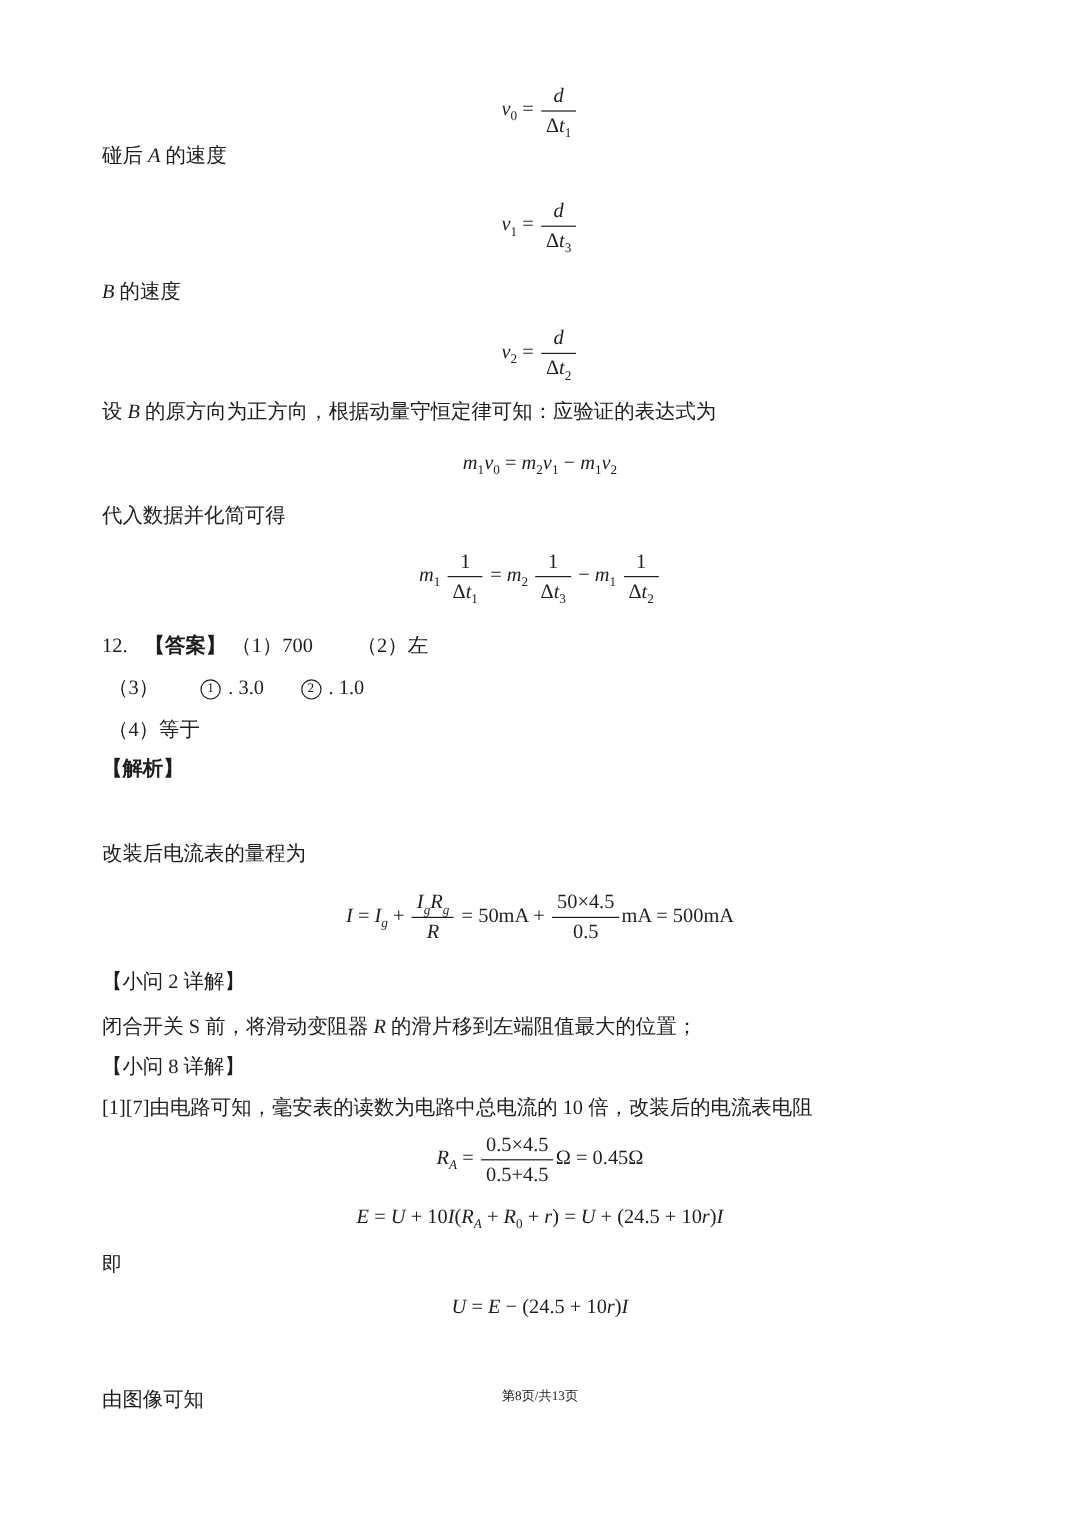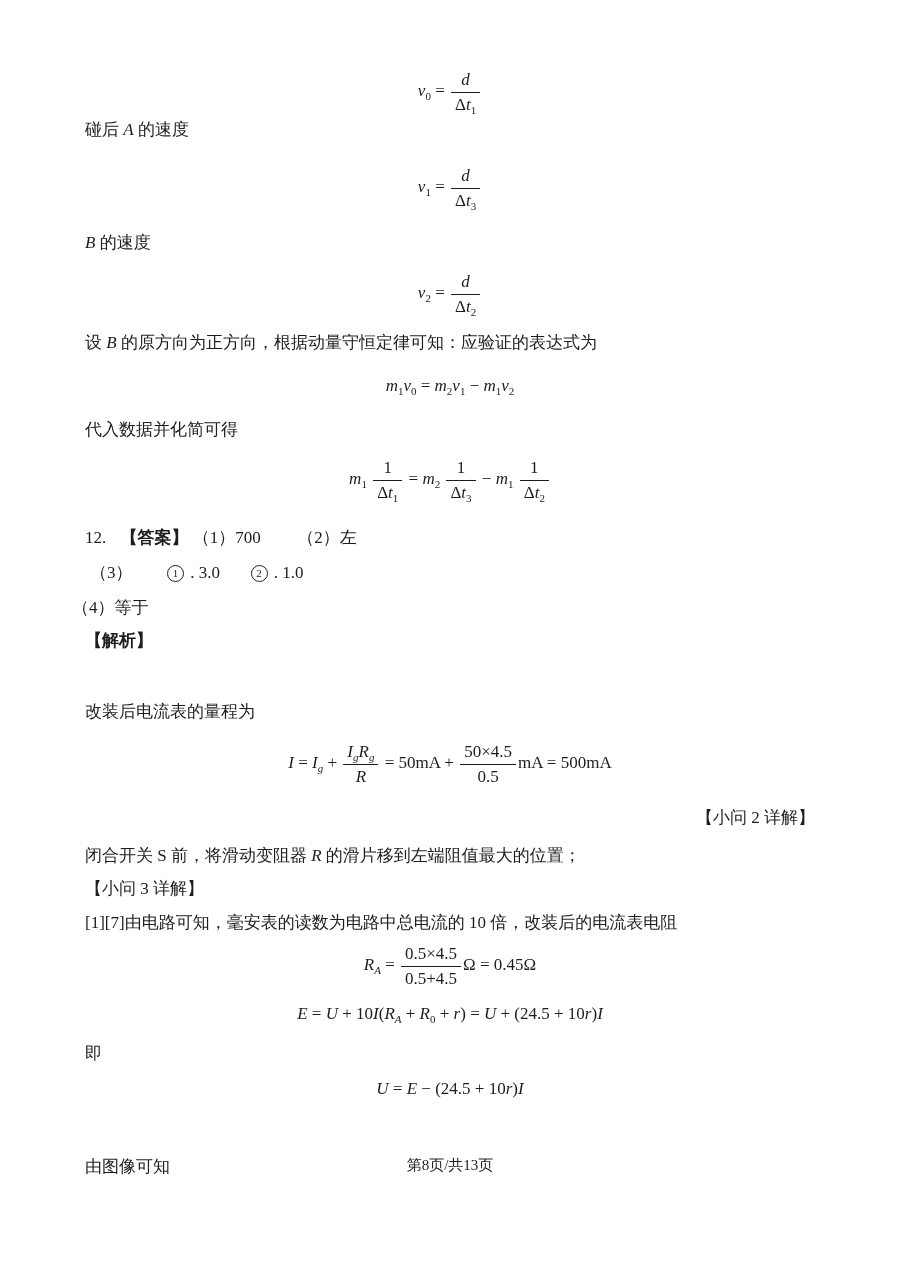--- a/index.html
+++ b/index.html
@@ -3,22 +3,22 @@
 <meta charset="utf-8">
 <style>
   html,body{margin:0;padding:0;}
   body{width:900px;height:1273px;background:#ffffff;overflow:hidden;}
   .page{position:relative;width:900px;height:1273px;background:#ffffff;
         font-family:"Liberation Serif","DejaVu Serif",serif;color:#1d1d1d;}
   .blk{position:absolute;left:85px;right:85px;}
   .t{font-size:17px;line-height:22px;}
   .m{font-size:17px;line-height:22px;text-align:center;}
   .bold{font-weight:700;}
-  .center{text-align:right;}
-  .footer{font-size:15px;text-align:center;}
+  .center{text-align:left;}
+  .footer{font-size:11px;text-align:center;}
   
   .frac{display:inline-block;vertical-align:middle;text-align:center;margin:0 2px;}
   .fnum{display:block;padding:0 4px 2px;border-bottom:1px solid #1d1d1d;line-height:1.15;}
   .fden{display:block;padding:2px 4px 0;line-height:1.15;}
   .math-it{font-style:italic;}
   sub{font-size:11px;line-height:0;}
   
   .circled{display:inline-block;width:15px;height:15px;border:1px solid #1d1d1d;
            border-radius:50%;text-align:center;line-height:15px;font-size:11px;
            vertical-align:1px;margin-right:2px;}
@@ -53,27 +53,27 @@
   <div class="blk t" style="top:562px;left:90px">
     <span>（3）</span>
     <span class="gap1"></span>
     <span class="circled">1</span>
     <span>. 3.0</span>
     <span class="gap2"></span>
     <span class="circled">2</span>
     <span>. 1.0</span>
   </div>
 
-  <div class="blk t" style="top:597px;left:72px">（4）等于</div>
+  <div class="blk t" style="top:597px;left:90px">（4）等于</div>
   <div class="blk t bold" style="top:630px">【解析】</div>
   <div class="blk t" style="top:701px">改装后电流表的量程为</div>
   <div class="blk m" style="top:742px"><span><span class="math-it">I</span><span> </span><span>=</span><span> </span><span class="math-it">I</span><sub><span class="math-it">g</span></sub><span> </span><span>+</span><span> </span><span class="frac"><span class="fnum"><span><span class="math-it">I</span><sub><span class="math-it">g</span></sub><span class="math-it">R</span><sub><span class="math-it">g</span></sub></span></span><span class="fden"><span><span class="math-it">R</span></span></span></span><span> </span><span>=</span><span> </span><span>5</span><span>0</span><span>mA</span><span> </span><span>+</span><span> </span><span class="frac"><span class="fnum"><span><span>5</span><span>0</span><span>×</span><span>4</span><span>.</span><span>5</span></span></span><span class="fden"><span><span>0</span><span>.</span><span>5</span></span></span></span><span>mA</span><span> </span><span>=</span><span> </span><span>5</span><span>0</span><span>0</span><span>mA</span></span></div>
   <div class="blk t center" style="top:807px">【小问 2 详解】</div>
   <div class="blk t" style="top:845px"><span><span>闭</span><span>合</span><span>开</span><span>关</span><span> </span><span>S</span><span> </span><span>前</span><span>，</span><span>将</span><span>滑</span><span>动</span><span>变</span><span>阻</span><span>器</span><span> </span><span class="math-it">R</span><span> </span><span>的</span><span>滑</span><span>片</span><span>移</span><span>到</span><span>左</span><span>端</span><span>阻</span><span>值</span><span>最</span><span>大</span><span>的</span><span>位</span><span>置</span><span>；</span></span></div>
-  <div class="blk t" style="top:878px">【小问 3 详解】</div>
+  <div class="blk t" style="top:878px">【小问 8 详解】</div>
   <div class="blk t" style="top:912px">[1][7]由电路可知，毫安表的读数为电路中总电流的 10 倍，改装后的电流表电阻</div>
   <div class="blk m" style="top:944px"><span><span class="math-it">R</span><sub><span class="math-it">A</span></sub><span> </span><span>=</span><span> </span><span class="frac"><span class="fnum"><span><span>0</span><span>.</span><span>5</span><span>×</span><span>4</span><span>.</span><span>5</span></span></span><span class="fden"><span><span>0</span><span>.</span><span>5</span><span>+</span><span>4</span><span>.</span><span>5</span></span></span></span><span>Ω</span><span> </span><span>=</span><span> </span><span>0</span><span>.</span><span>4</span><span>5</span><span>Ω</span></span></div>
   <div class="blk m" style="top:1003px"><span><span class="math-it">E</span><span> </span><span>=</span><span> </span><span class="math-it">U</span><span> </span><span>+</span><span> </span><span>1</span><span>0</span><span class="math-it">I</span><span>(</span><span class="math-it">R</span><sub><span class="math-it">A</span></sub><span> </span><span>+</span><span> </span><span class="math-it">R</span><sub><span>0</span></sub><span> </span><span>+</span><span> </span><span class="math-it">r</span><span>)</span><span> </span><span>=</span><span> </span><span class="math-it">U</span><span> </span><span>+</span><span> </span><span>(</span><span>2</span><span>4</span><span>.</span><span>5</span><span> </span><span>+</span><span> </span><span>1</span><span>0</span><span class="math-it">r</span><span>)</span><span class="math-it">I</span></span></div>
   <div class="blk t" style="top:1043px">即</div>
   <div class="blk m" style="top:1078px"><span><span class="math-it">U</span><span> </span><span>=</span><span> </span><span class="math-it">E</span><span> </span><span>−</span><span> </span><span>(</span><span>2</span><span>4</span><span>.</span><span>5</span><span> </span><span>+</span><span> </span><span>1</span><span>0</span><span class="math-it">r</span><span>)</span><span class="math-it">I</span></span></div>
   <div class="blk t" style="top:1156px">由图像可知</div>
 
   <div class="blk footer" style="top:1156px">第8页/共13页</div>
 
 </div>

